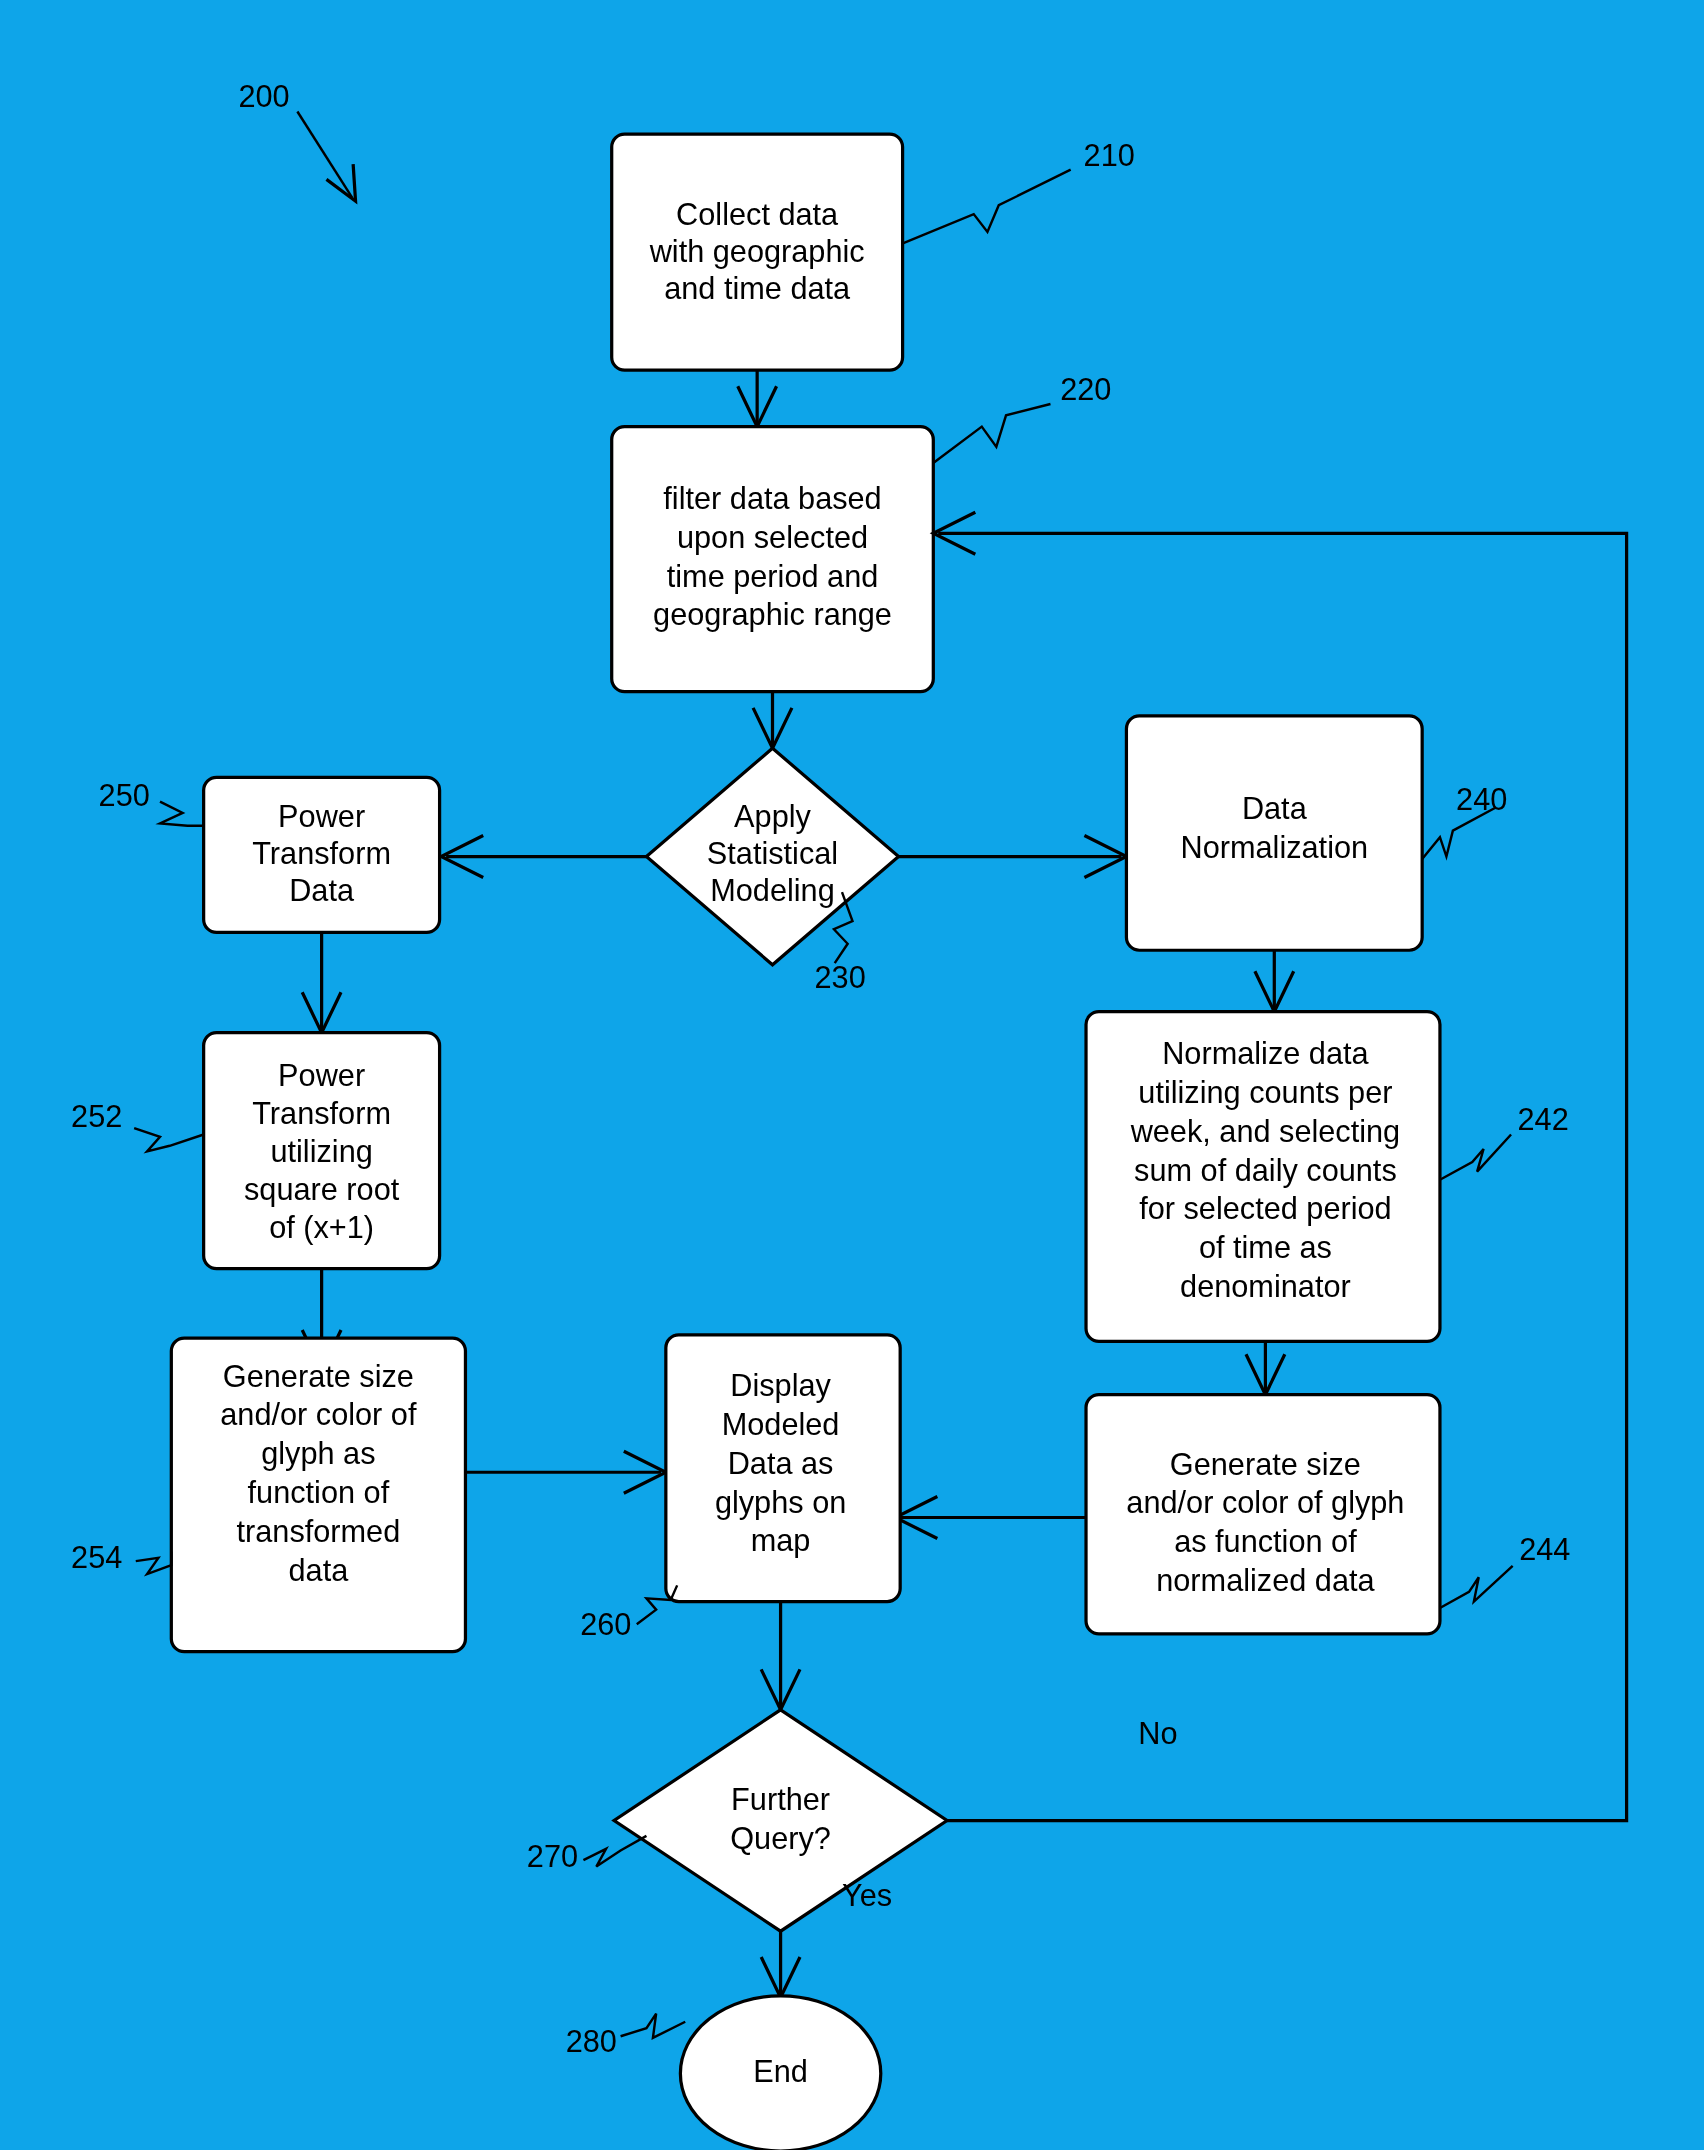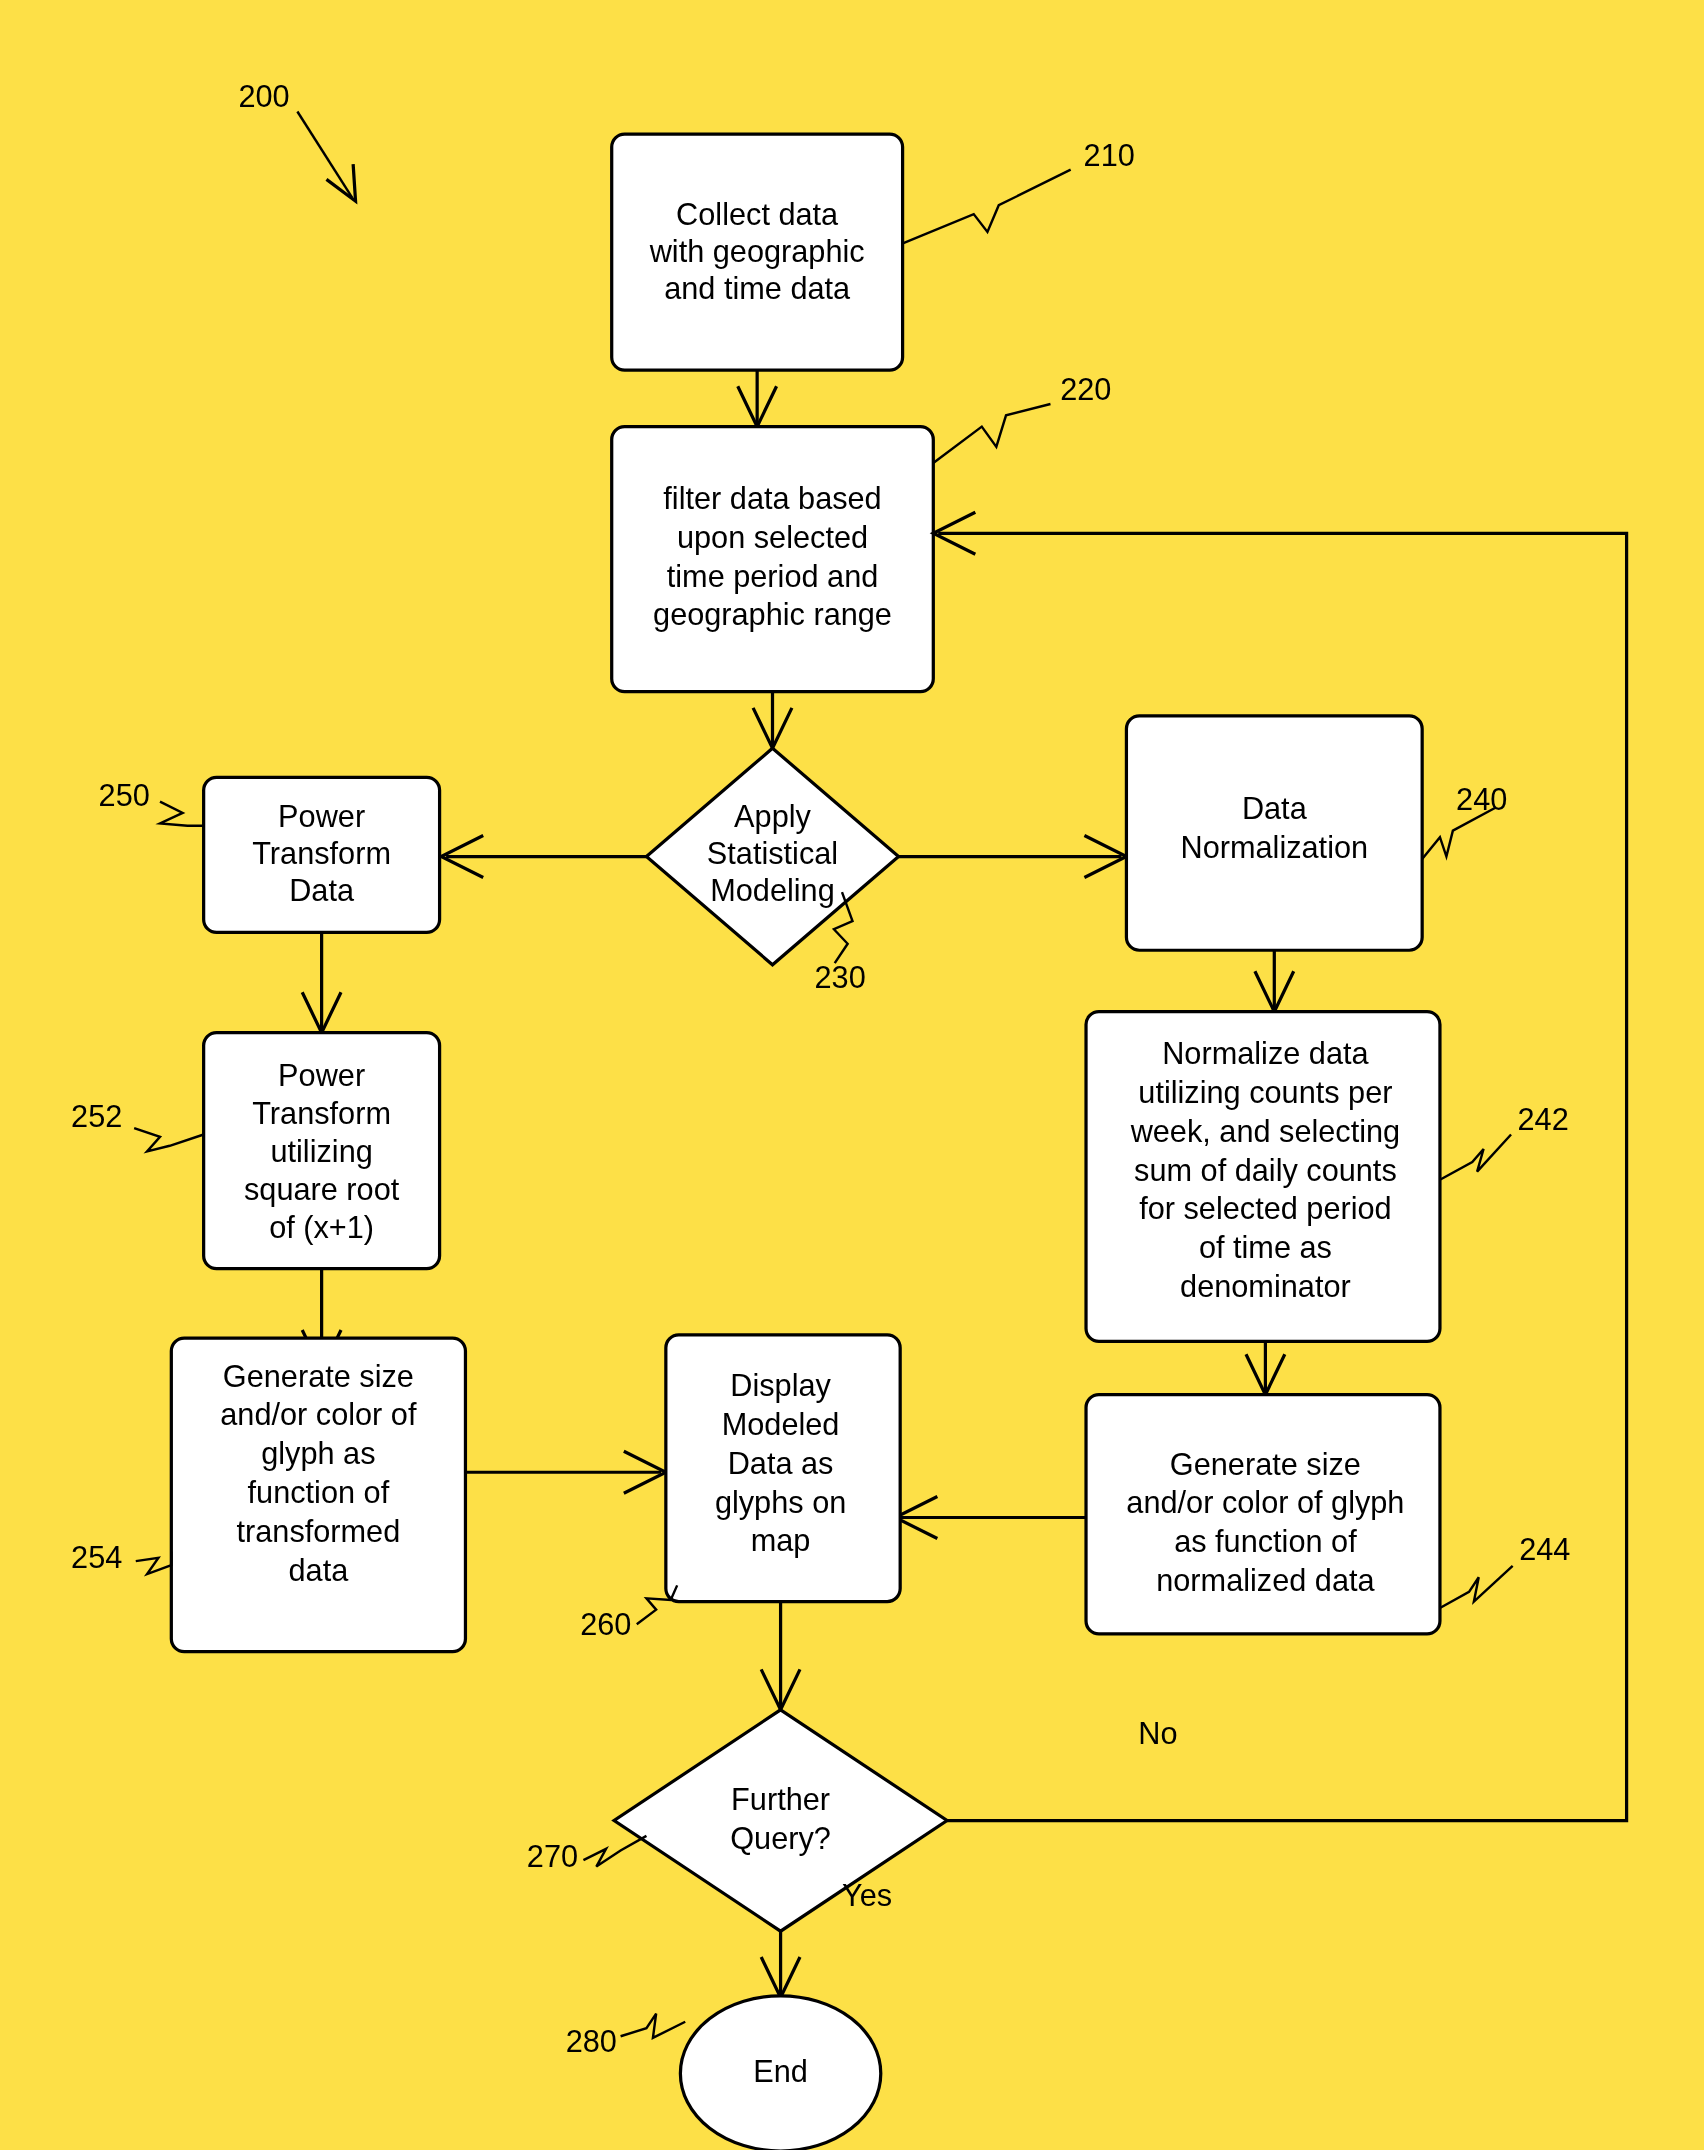--- a/index.html
+++ b/index.html
@@ -10,21 +10,21 @@
   body {
     width: 1705px;
     height: 2151px;
     font-family: "Liberation Sans", sans-serif;
     overflow: hidden;
   }
   #flowchart-root {
     position: relative;
     width: 1705px;
     height: 2151px;
-    background: #fde047;
+    background: #0ea5e9;
   }
   svg.diagram {
     display: block;
     width: 1705px;
     height: 2151px;
   }
   .node-shape {
     fill: #ffffff;
     stroke: #000000;
     stroke-width: 4;

